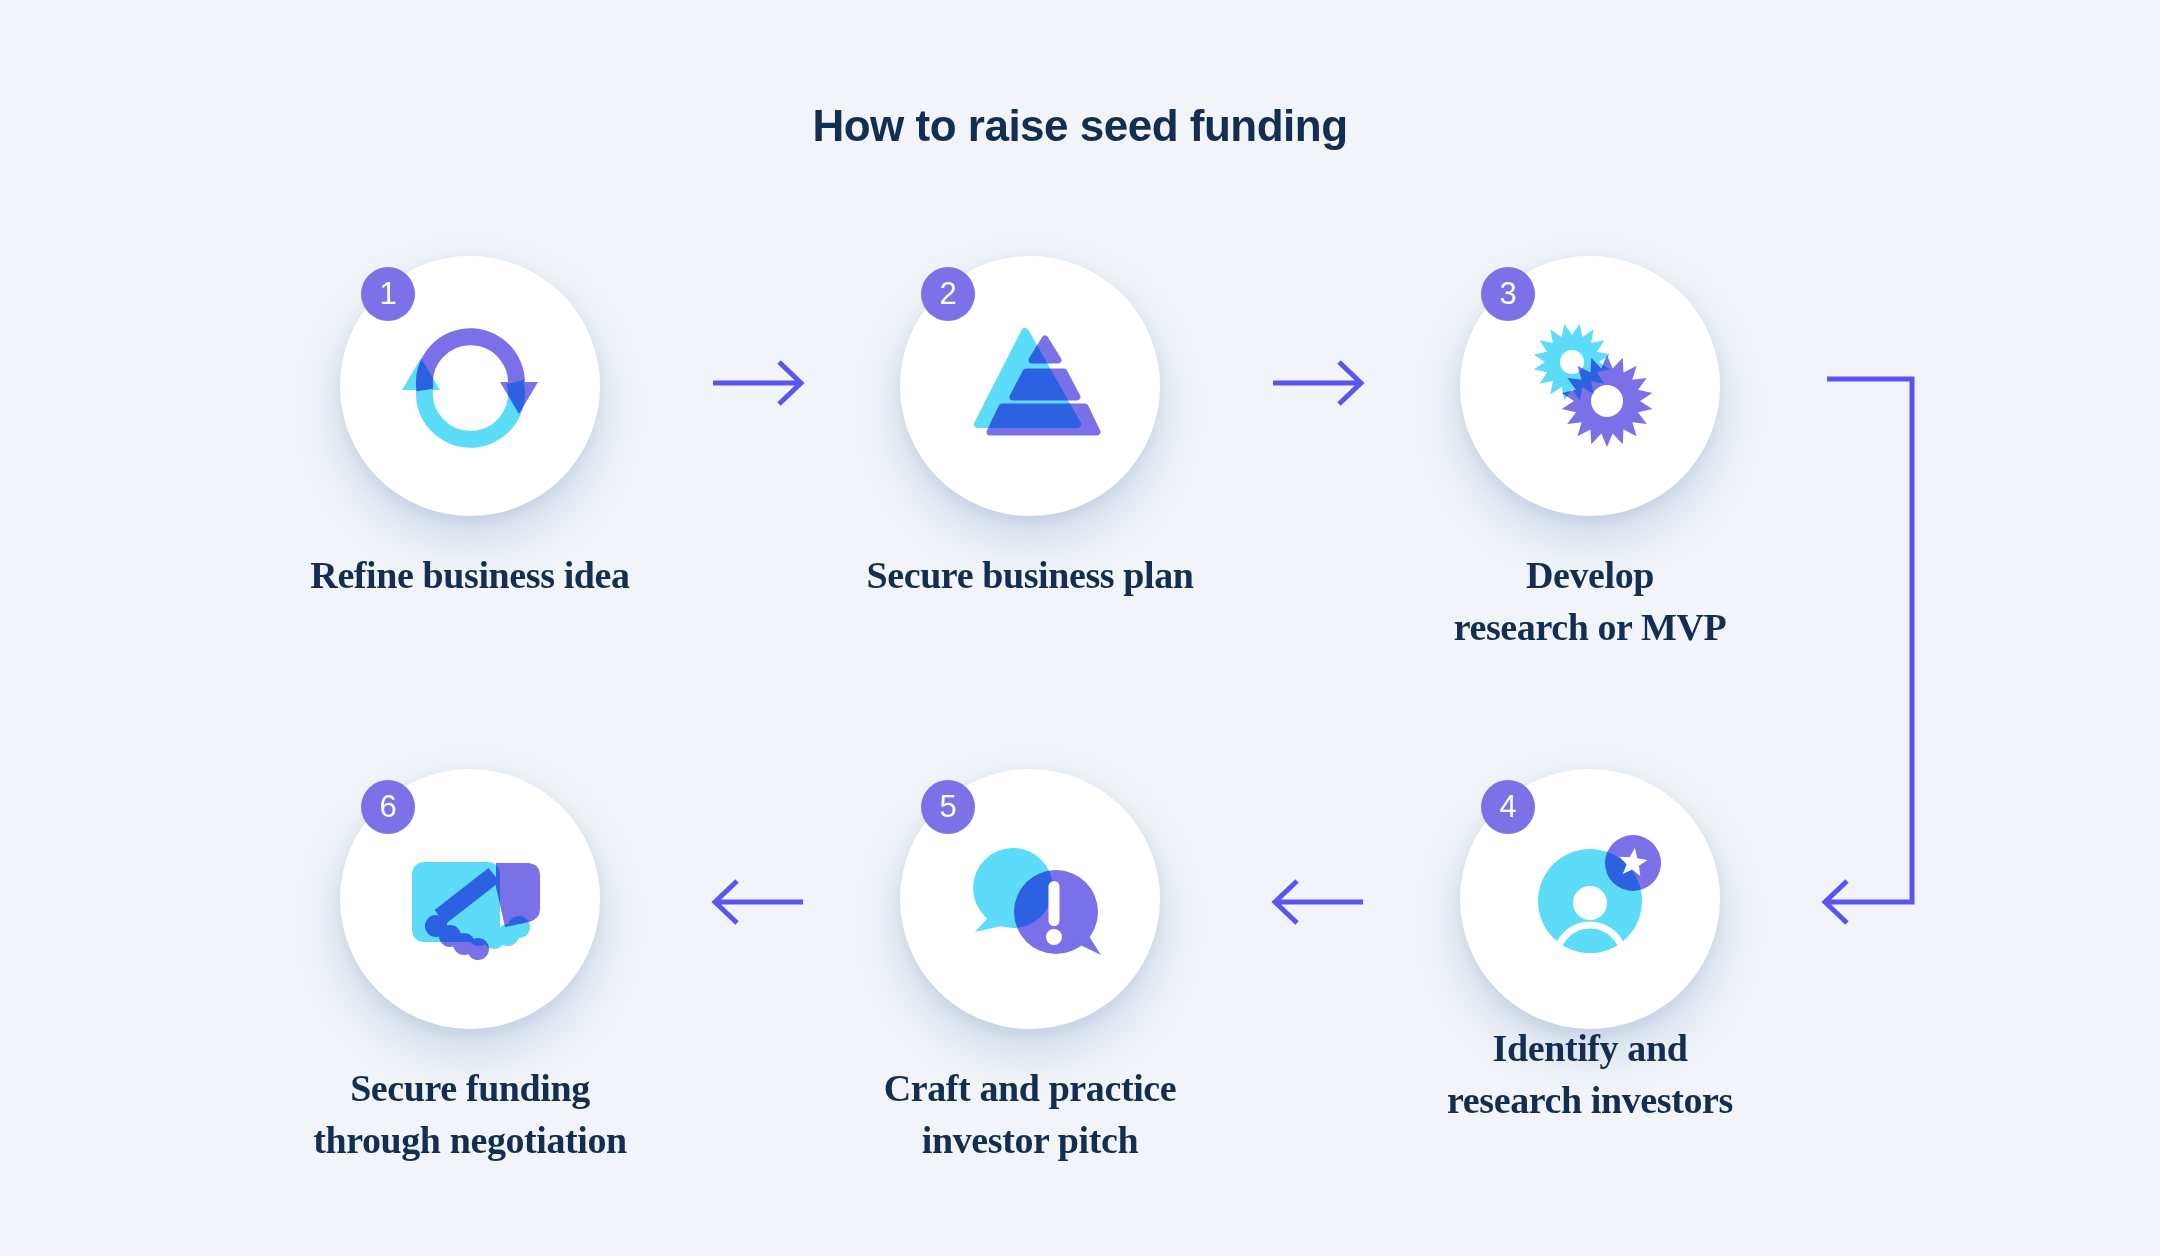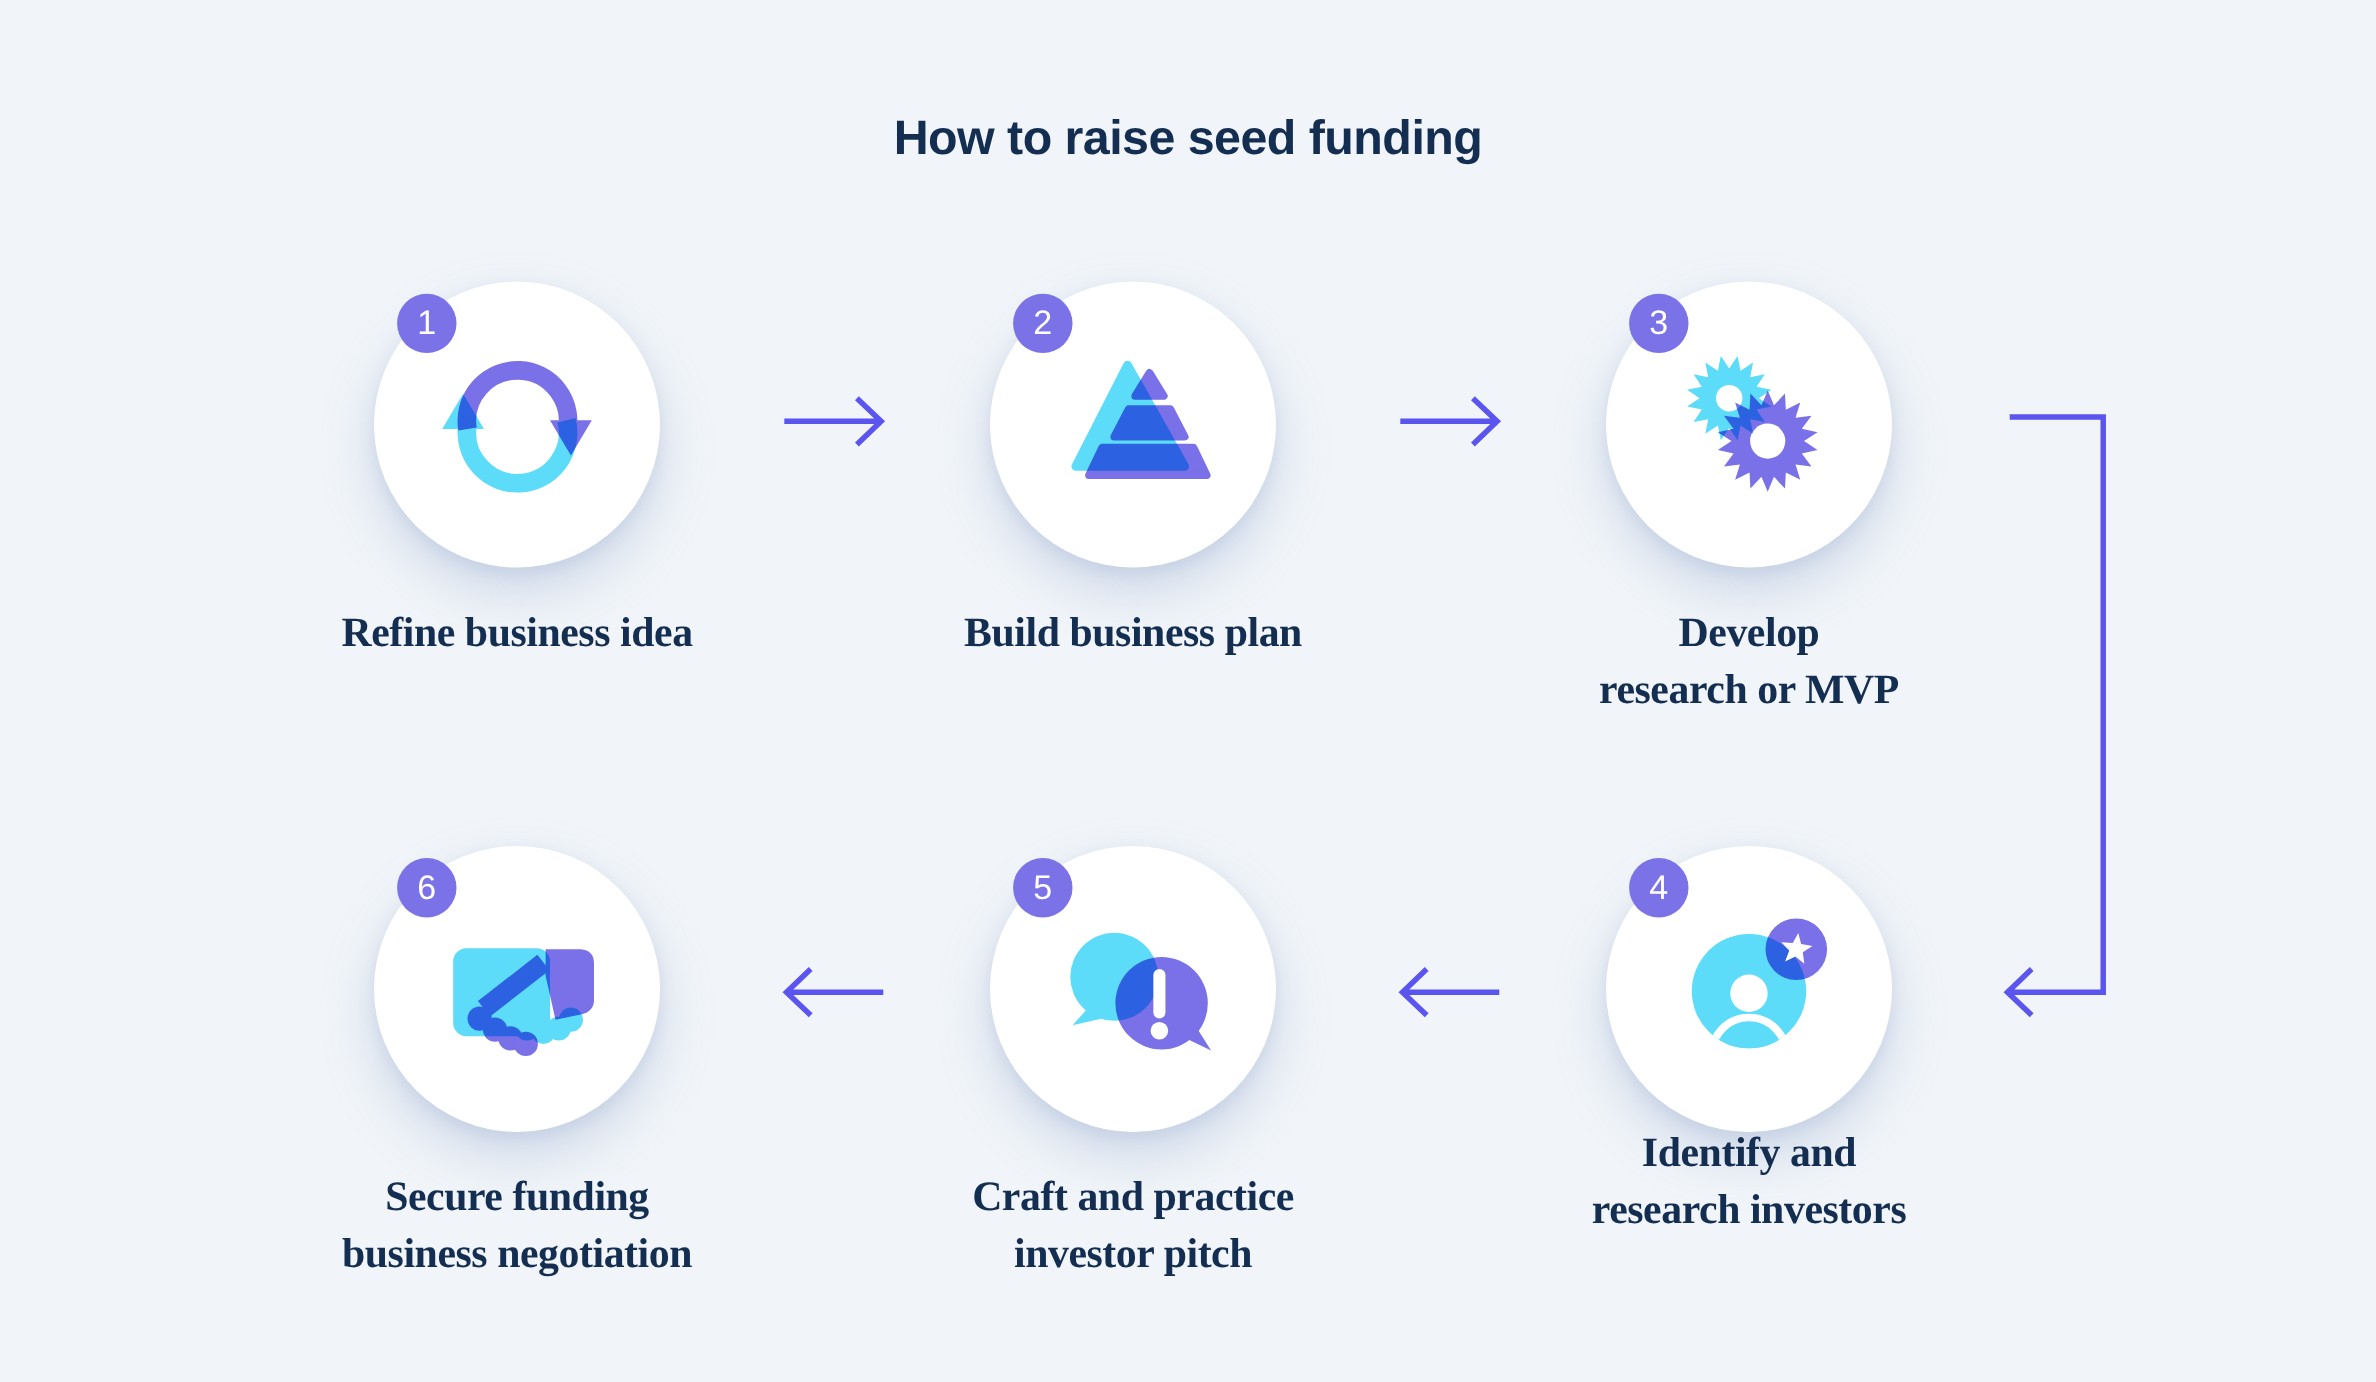--- a/index.html
+++ b/index.html
@@ -96,21 +96,21 @@
         <g class="blend">
           <path class="cf cs" d="M -5 -54 L 47 38 L -52 38 Z" stroke-width="8" stroke-linejoin="round"></path>
         </g>
         <g class="blend">
           <path class="pf ps" d="M 15 -47 L 28 -26 L 2 -26 Z" stroke-width="7" stroke-linejoin="round"></path>
           <path class="pf ps" d="M -4 -14 L 34 -14 L 47 11 L -17 11 Z" stroke-width="7" stroke-linejoin="round"></path>
           <path class="pf ps" d="M -28 21 L 55 21 L 67 46 L -40 46 Z" stroke-width="7" stroke-linejoin="round"></path>
         </g>
       </svg>
     </div>
-    <div class="label">Build business plan</div>
+    <div class="label">Secure business plan</div>
   </div>
 
   <div class="step s3">
     <div class="badge">
         <span>3</span>
       </div>
     <div class="circle">
       <svg width="170" height="170" viewBox="-85 -85 170 170">
         <rect x="-85" y="-85" width="170" height="170" fill="#FFFFFF"></rect>
         <g class="blend">
@@ -197,16 +197,16 @@
           <path class="pf" d="M 26 -36 L 58 -36 Q 70 -35 70 -23 L 70 10 Q 70 20 59 23 L 35 28 L 26 -12 Z"></path>
           <path class="pf" d="M 18.5 -31 L 29.5 -17 L -24.5 25 L -35.5 11 Z"></path>
           <circle class="pf" cx="-34" cy="27" r="11"></circle>
           <circle class="pf" cx="-20" cy="37" r="11"></circle>
           <circle class="pf" cx="-6" cy="45" r="11"></circle>
           <circle class="pf" cx="8" cy="50" r="11"></circle>
         </g>
       </svg>
     </div>
     <div class="label">Secure funding
-business negotiation</div>
+through negotiation</div>
   </div>
 
 </div>
 
 </body></html>

